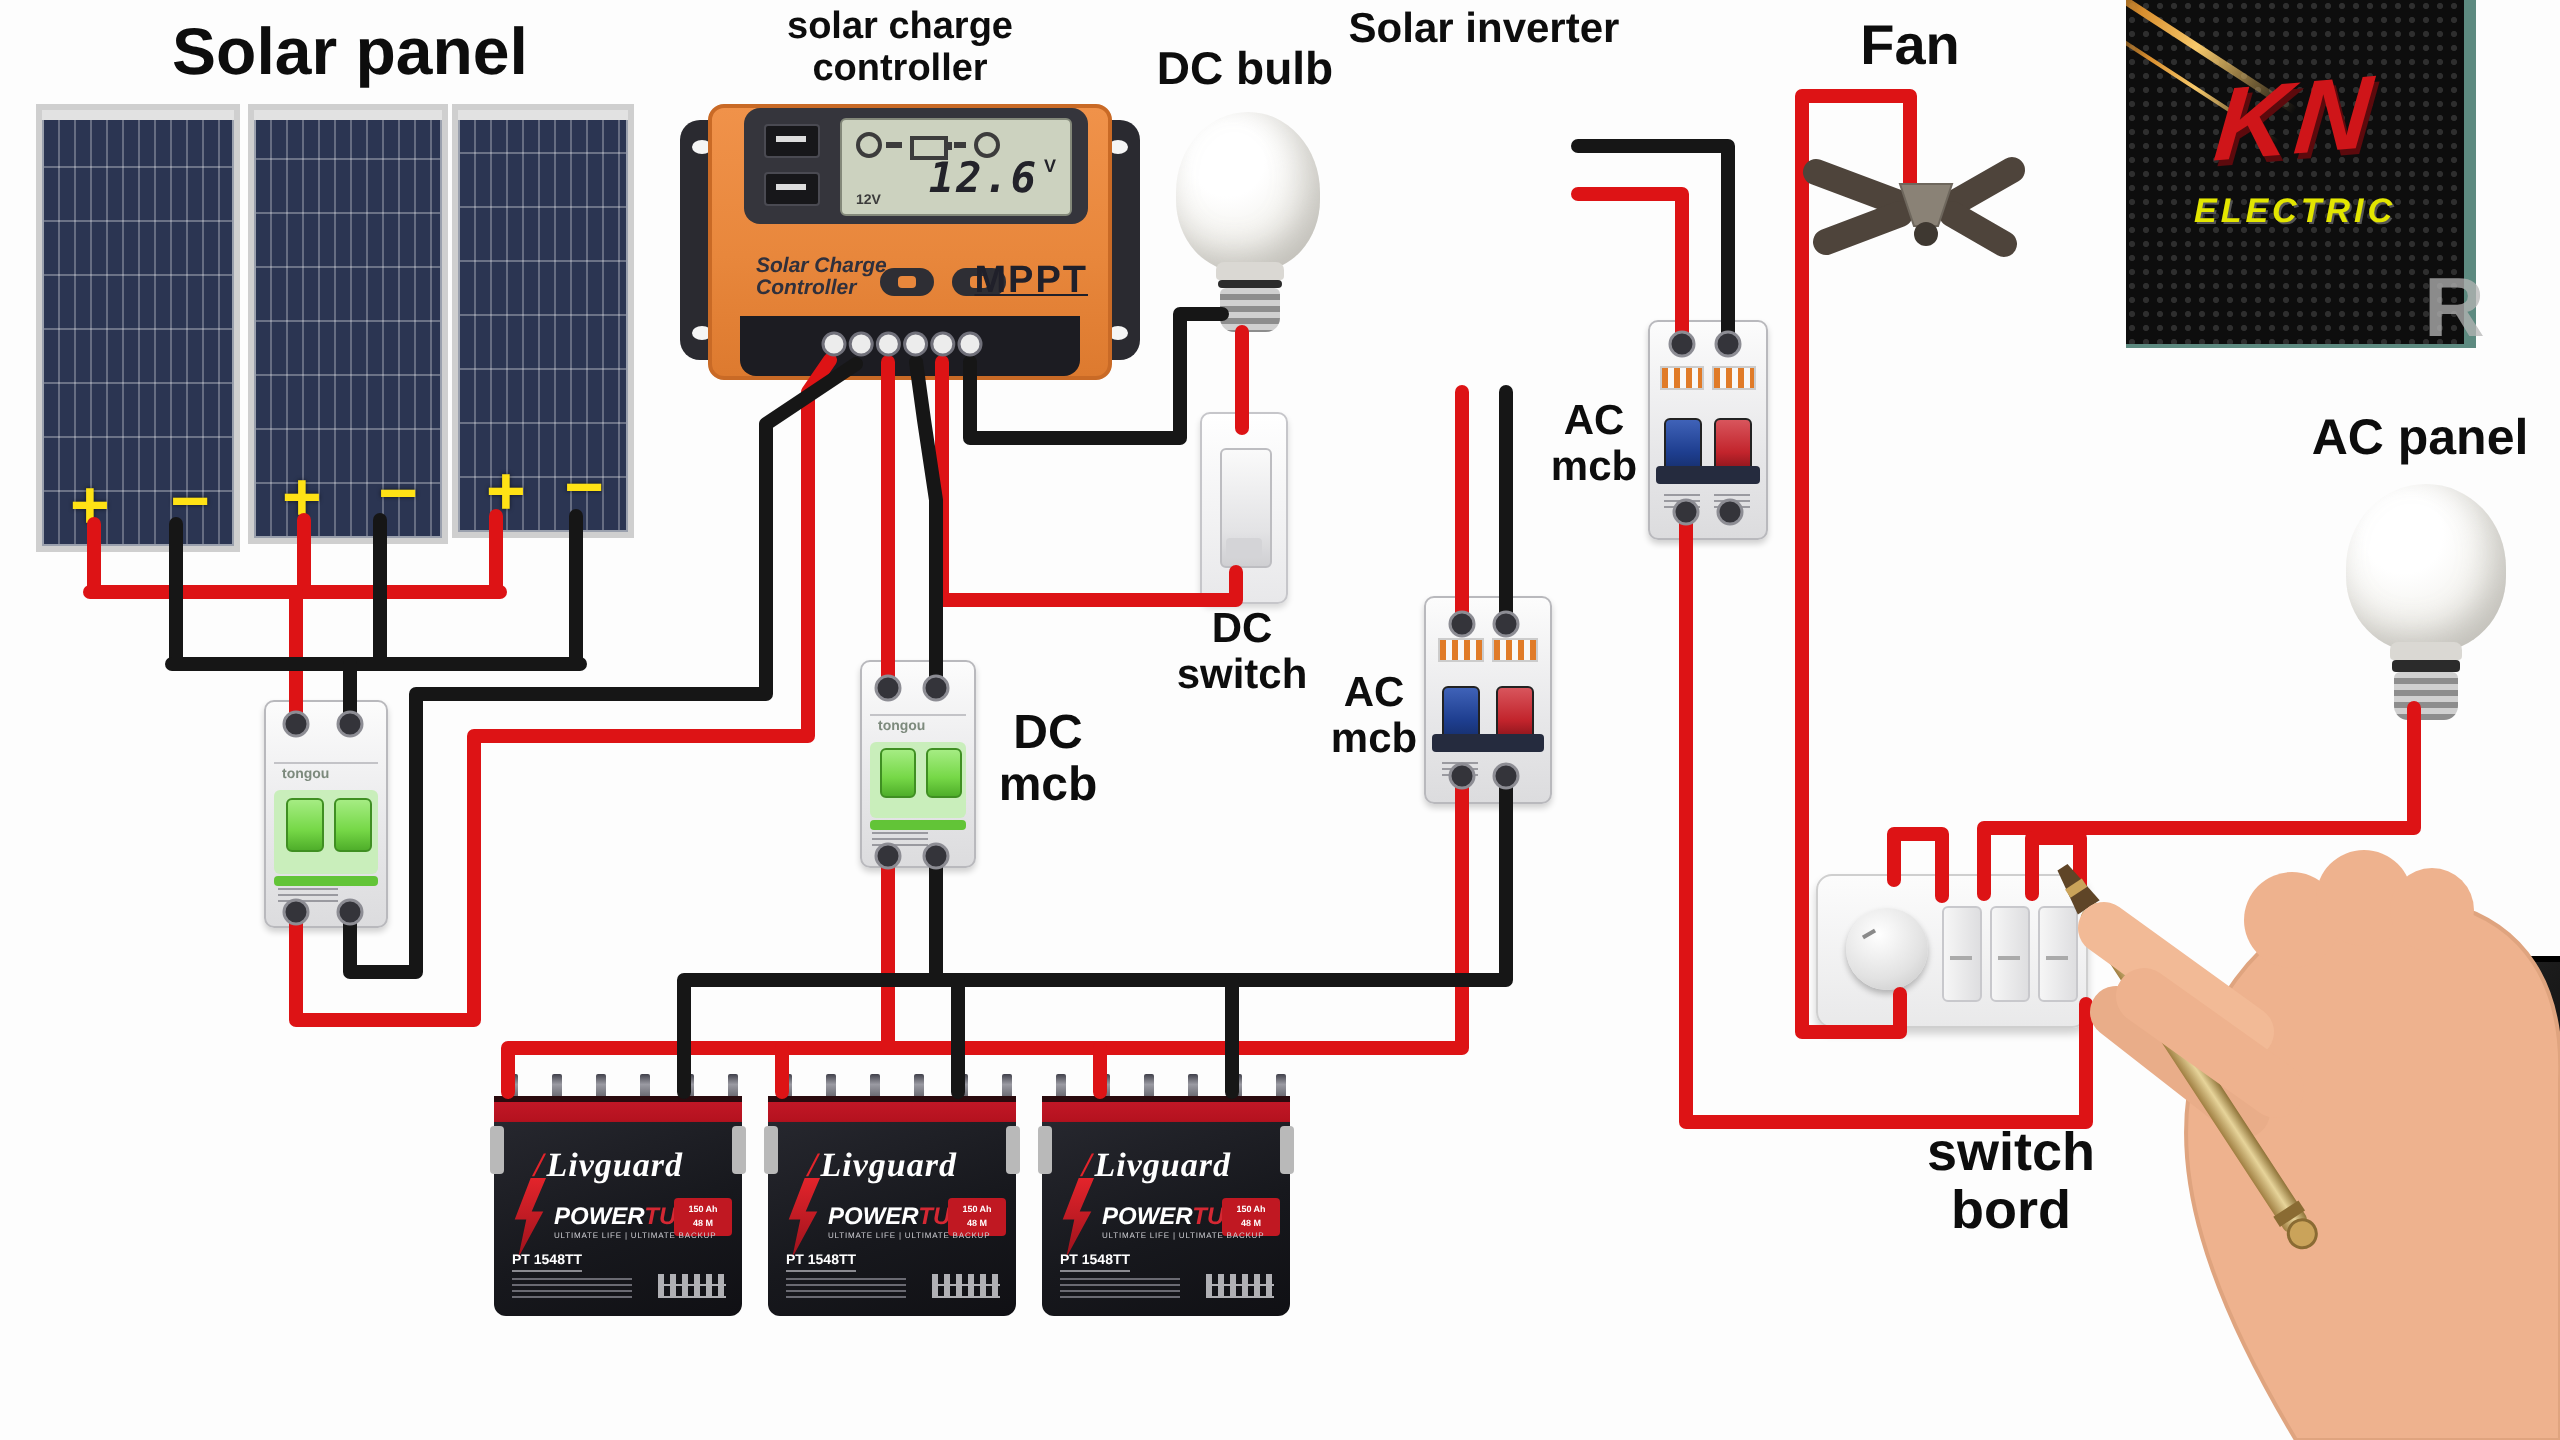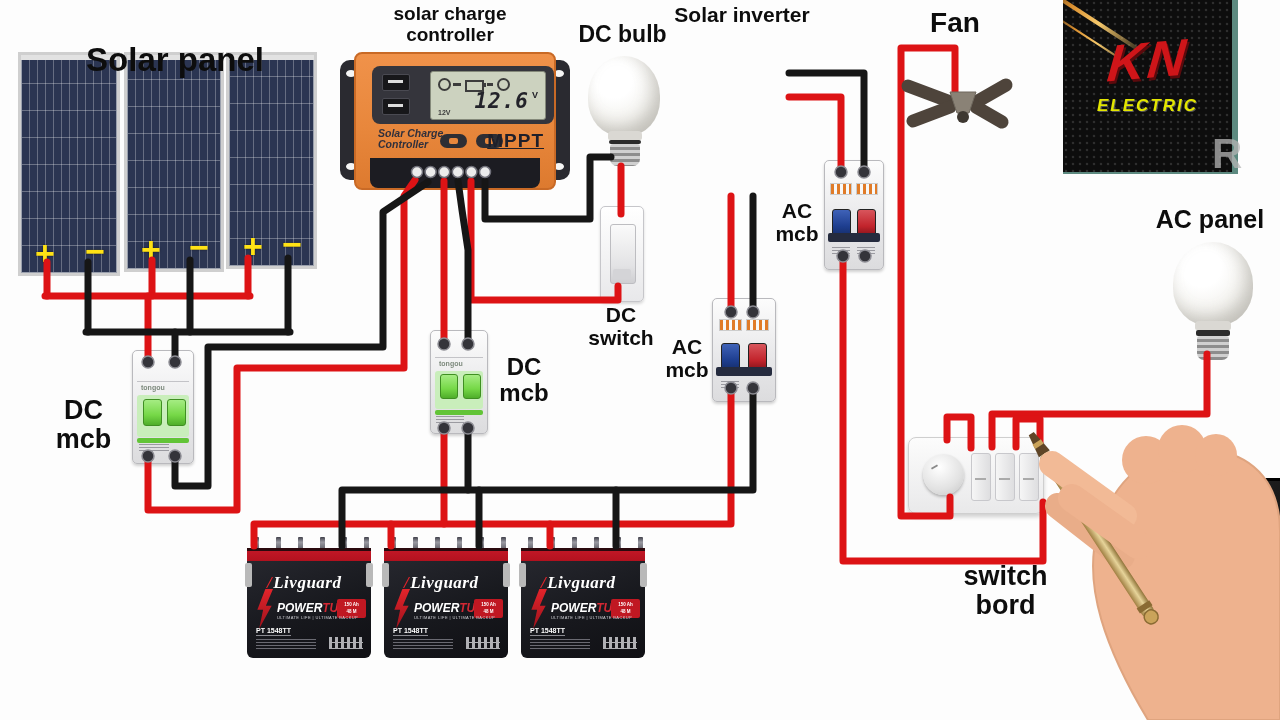--- a/index.html
+++ b/index.html
@@ -32,21 +32,21 @@
   .wr{stroke:var(--wire_red);} .wk{stroke:var(--wire_black);}
   .term{fill:#ececec;stroke:#70707a;stroke-width:1.5;}
   .screw{fill:#34343a;stroke:#8d8d94;stroke-width:1.5;}
 
   
   .controller{position:absolute;left:340px;top:52px;width:230px;height:138px;z-index:4;}
   .ctl-plate{position:absolute;left:0;right:0;top:8px;bottom:10px;background:#2a2a30;border-radius:10px;}
   .hole{position:absolute;width:10px;height:7px;background:#f5f5f5;border-radius:50%;}
   .ctl-face{position:absolute;left:14px;right:14px;top:0;bottom:0;border-radius:8px;border:2px solid #c96a26;
     background:linear-gradient(180deg,#f0924a,var(--controller_orange) 55%,#dd7a2f);}
-  .ctl-screenpanel{position:absolute;left:16px;top:12px;width:172px;height:58px;background:#35353c;border-radius:8px;padding-left:10px;}
+  .ctl-screenpanel{position:absolute;left:16px;top:0;width:172px;height:58px;background:#35353c;border-radius:8px;}
   .usb{position:absolute;left:10px;width:26px;height:15px;background:#17171a;border-radius:2px;border:1px solid #4a4a52;}
   .usb::after{content:'';position:absolute;left:5px;top:5px;width:15px;height:3px;background:#ddd;}
   .ctl-lcd{position:absolute;right:8px;top:5px;width:114px;height:47px;background:#ccd2bf;border:1px solid #84897a;border-radius:3px;}
   .lcd-sun{position:absolute;left:7px;top:6px;width:9px;height:9px;border-radius:50%;border:2px solid #3c3c3c;}
   .lcd-batt{position:absolute;left:34px;top:8px;width:15px;height:8px;border:2px solid #3c3c3c;}
   .lcd-batt::after{content:'';position:absolute;right:-4px;top:1px;width:2px;height:4px;background:#3c3c3c;}
   .lcd-bulbicon{position:absolute;left:66px;top:6px;width:9px;height:9px;border-radius:50%;border:2px solid #3c3c3c;}
   .lcd-dash1{position:absolute;left:22px;top:11px;width:8px;height:2.5px;background:#3c3c3c;}
   .lcd-dash2{position:absolute;left:56px;top:11px;width:6px;height:2.5px;background:#3c3c3c;}
   .lcd-val{position:absolute;right:16px;top:17px;font-family:"DejaVu Sans Mono",monospace;
@@ -161,42 +161,41 @@
     font-size:17px;font-weight:900;font-style:italic;letter-spacing:2px;text-shadow:1px 1px 0 #555;}
   .watermark{position:absolute;left:1212px;top:130px;font-size:42px;font-weight:900;color:#b5b5b5;opacity:.75;z-index:5;}
 
   svg.hand{position:absolute;left:0;top:0;z-index:30;pointer-events:none;}
 </style>
 </head>
 <body>
 
 <div class="canvas">
 
-  <div class="lbl" style="left:60px;top:8px;width:230px;font-size:33px;margin-top:34px;">Solar panel</div>
+  <div class="lbl" style="left:60px;top:8px;width:230px;font-size:33px;">Solar panel</div>
   <div class="lbl" style="left:350px;top:4px;width:200px;font-size:19px;">
     <span>solar charge</span><br>
     <span>controller</span>
   </div>
   <div class="lbl" style="left:575px;top:22px;width:95px;font-size:23px;">DC bulb</div>
   <div class="lbl" style="left:672px;top:4px;width:140px;font-size:21px;">Solar inverter</div>
   <div class="lbl" style="left:925px;top:8px;width:60px;font-size:28px;">Fan</div>
   <div class="lbl" style="left:1155px;top:206px;width:110px;font-size:25px;">AC panel</div>
   <div class="lbl" style="left:768px;top:200px;width:58px;font-size:21px;">
     <span>AC</span><br>
     <span>mcb</span>
   </div>
   <div class="lbl" style="left:662px;top:336px;width:50px;font-size:21px;">
     <span>AC</span><br>
     <span>mcb</span>
   </div>
   <div class="lbl" style="left:578px;top:304px;width:86px;font-size:21px;">
     <span>DC</span><br>
     <span>switch</span>
   </div>
-  <div class="lbl" style="left:36px;top:396px;width:95px;font-size:27px;">DC mcb</div>
   <div class="lbl" style="left:494px;top:354px;width:60px;font-size:24px;">
     <span>DC</span><br>
     <span>mcb</span>
   </div>
   <div class="lbl" style="left:938px;top:562px;width:135px;font-size:27px;">switch bord</div>
   <div class="lbl" style="left:1178px;top:436px;width:48px;font-size:27px;">TV</div>
 
   <div class="panel" style="left:18px;top:52px;width:96px;height:218px;">
     <div class="ptop"></div>
     <span class="plus">+</span>

